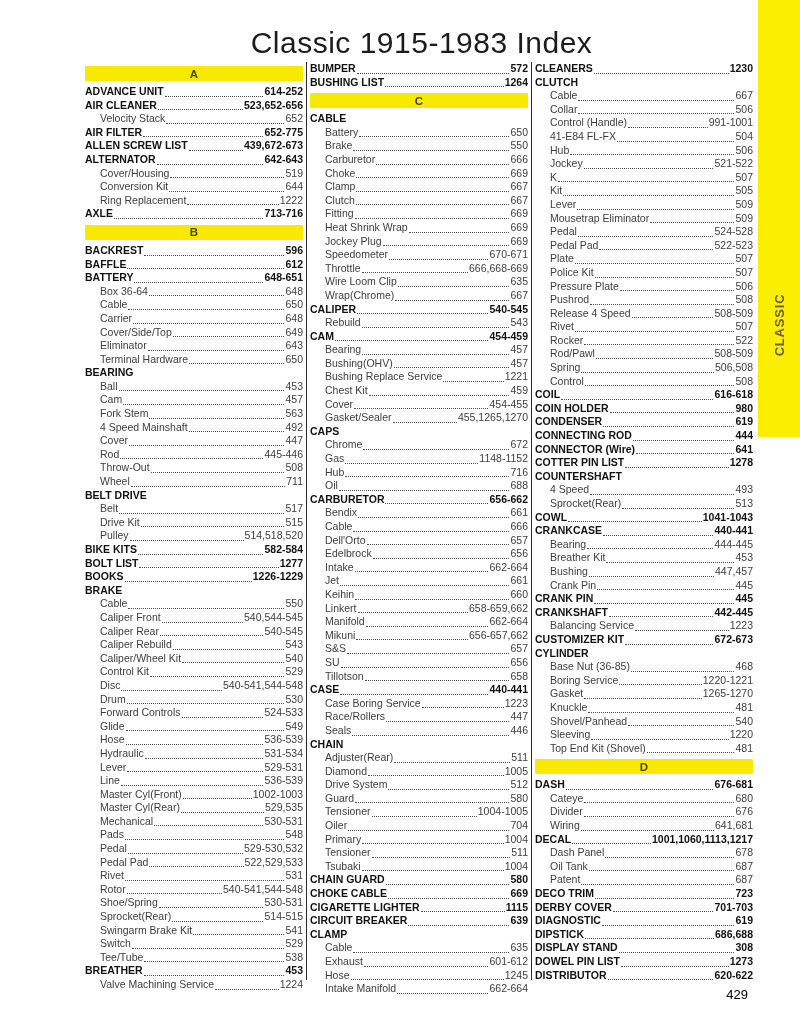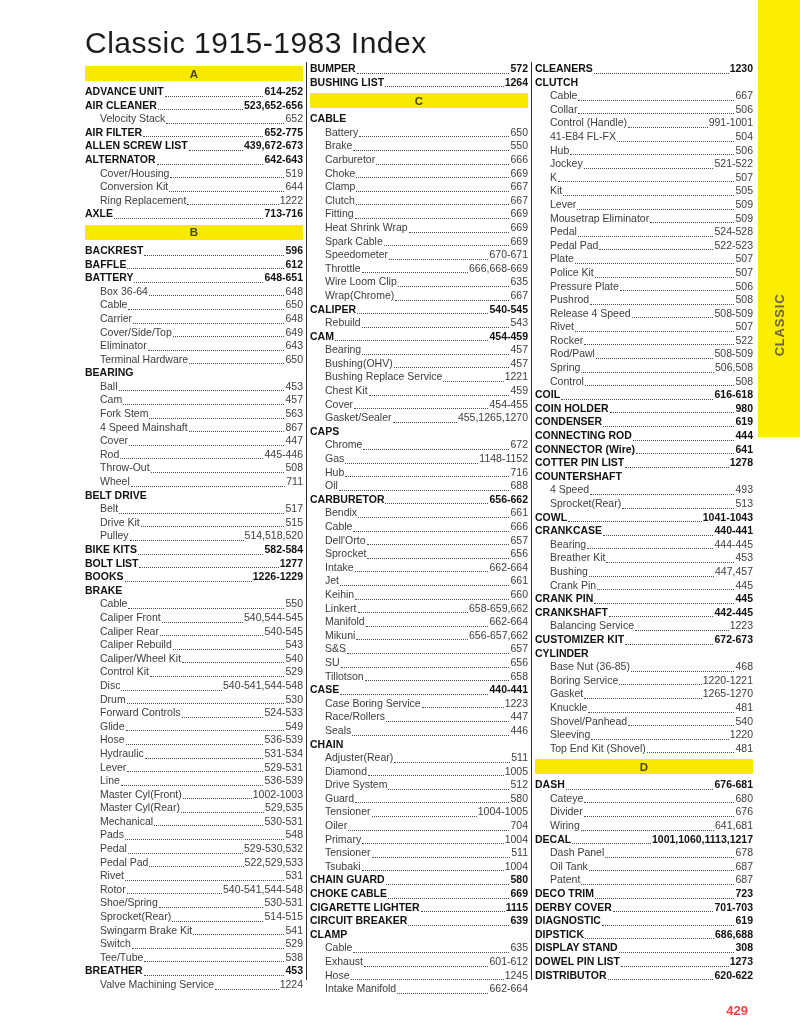--- a/index.html
+++ b/index.html
@@ -2,21 +2,21 @@
 <html><head>
 <meta charset="utf-8">
 <style>
   html,body { margin:0; padding:0; background:#ffffff; }
   #page {
     position:relative; width:800px; height:1034px; background:#ffffff;
     font-family:"Liberation Sans", sans-serif; overflow:hidden;
   }
   .page-title {
     position:absolute; top:26px; left:85px; width:673px;
-    text-align:left; font-size:30px; color:#1c1c1c; letter-spacing:0.5px;
+    text-align:center; font-size:30px; color:#1c1c1c; letter-spacing:0.5px;
   }
   .columns {
     position:absolute; top:62px; left:85px; width:673px; display:flex;
   }
   .col { width:218px; }
   .col-divider { width:1px; background:#2a2a2a; height:918px; margin:0 3px; }
   .row { display:flex; align-items:flex-end; line-height:13.6px; font-size:10.5px; color:#1a1a1a; }
   .row .lbl { white-space:nowrap; }
   .row .pg  { white-space:nowrap; }
   .row.entry .lbl, .row.entry .pg { font-weight:bold; color:#111; }
@@ -30,21 +30,21 @@
     position:absolute; top:0; right:0; width:42px; height:437px;
   }
   .side-tab-label {
     position:absolute; top:325px; left:50%;
     transform:translate(-50%,-50%) rotate(-90deg);
     font-weight:bold; font-size:13px; color:#6b6148; letter-spacing:0.8px;
     white-space:nowrap;
   }
   .page-number {
     position:absolute; top:987px; right:52px;
-    font-weight:bold; font-size:13px; color:#ef4444;margin-top:16px;
+    font-weight:normal; font-size:13px; color:#000000;
   }
 </style>
 </head>
 <body>
 
 <div id="page">
   <div class="page-title">Classic 1915-1983 Index</div>
 
   <div class="columns">
     <div class="col" id="col-0">
@@ -159,21 +159,21 @@
           <span class="pg">457</span>
         </div>
         <div class="row sub">
           <span class="lbl">Fork Stem</span>
           <span class="leader"></span>
           <span class="pg">563</span>
         </div>
         <div class="row sub">
           <span class="lbl">4 Speed Mainshaft</span>
           <span class="leader"></span>
-          <span class="pg">867</span>
+          <span class="pg">492</span>
         </div>
         <div class="row sub">
           <span class="lbl">Cover</span>
           <span class="leader"></span>
           <span class="pg">447</span>
         </div>
         <div class="row sub">
           <span class="lbl">Rod</span>
           <span class="leader"></span>
           <span class="pg">445-446</span>
@@ -420,21 +420,21 @@
           <span class="lbl">Fitting</span>
           <span class="leader"></span>
           <span class="pg">669</span>
         </div>
         <div class="row sub">
           <span class="lbl">Heat Shrink Wrap</span>
           <span class="leader"></span>
           <span class="pg">669</span>
         </div>
         <div class="row sub">
-          <span class="lbl">Spark Cable</span>
+          <span class="lbl">Jockey Plug</span>
           <span class="leader"></span>
           <span class="pg">669</span>
         </div>
         <div class="row sub">
           <span class="lbl">Speedometer</span>
           <span class="leader"></span>
           <span class="pg">670-671</span>
         </div>
         <div class="row sub">
           <span class="lbl">Throttle</span>
@@ -533,21 +533,21 @@
           <span class="lbl">Cable</span>
           <span class="leader"></span>
           <span class="pg">666</span>
         </div>
         <div class="row sub">
           <span class="lbl">Dell'Orto</span>
           <span class="leader"></span>
           <span class="pg">657</span>
         </div>
         <div class="row sub">
-          <span class="lbl">Sprocket</span>
+          <span class="lbl">Edelbrock</span>
           <span class="leader"></span>
           <span class="pg">656</span>
         </div>
         <div class="row sub">
           <span class="lbl">Intake</span>
           <span class="leader"></span>
           <span class="pg">662-664</span>
         </div>
         <div class="row sub">
           <span class="lbl">Jet</span>

